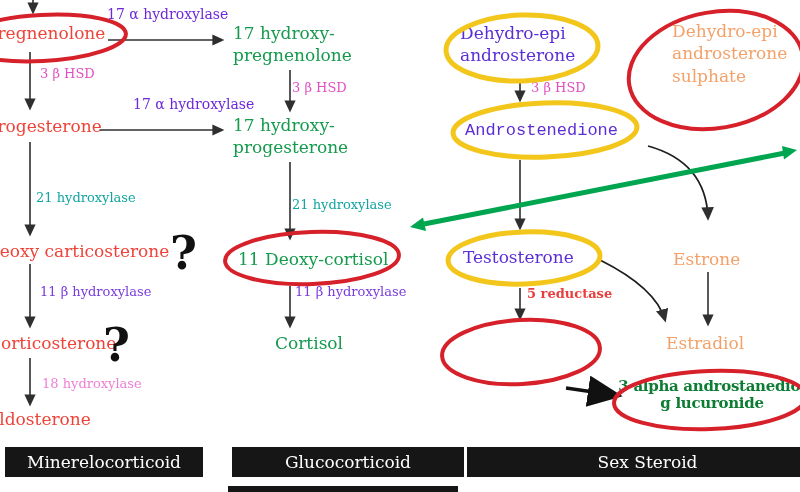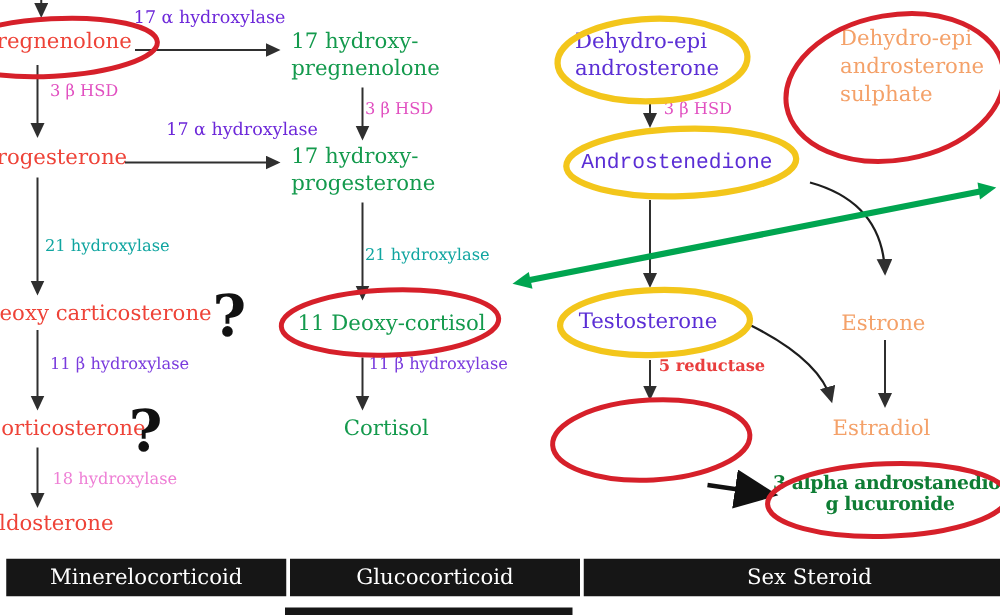--- a/index.html
+++ b/index.html
@@ -88,21 +88,21 @@
   <div class="enzyme c-magenta" style="left:40px;top:66px;">3 β HSD</div>
   <div class="node c-red" style="left:-14px;top:115px;">Progesterone</div>
   <div class="enzyme c-teal" style="left:36px;top:190px;">21 hydroxylase</div>
   <div class="node c-red" style="left:-14px;top:240px;">Deoxy carticosterone</div>
   <div class="qmark" style="left:170px;top:230px;">?</div>
   <div class="enzyme c-purple" style="left:40px;top:284px;">11 β hydroxylase</div>
   <div class="node c-red" style="left:-12px;top:332px;">Corticosterone</div>
   <div class="qmark" style="left:103px;top:322px;">?</div>
   <div class="enzyme c-pink" style="left:42px;top:376px;">18 hydroxylase</div>
   <div class="node c-red" style="left:-13px;top:408px;">Aldosterone</div>
-  <div class="bar" style="left:5px;top:447px;width:224px;">Minerelocorticoid</div>
+  <div class="bar" style="left:5px;top:447px;width:198px;">Minerelocorticoid</div>
 
   <div class="enzyme-black" style="left:107px;top:6px;">17 α hydroxylase</div>
   <div class="node c-green" style="left:233px;top:22px;">17 hydroxy-
 pregnenolone</div>
   <div class="enzyme c-magenta" style="left:292px;top:80px;">3 β HSD</div>
   <div class="enzyme-black" style="left:133px;top:96px;">17 α hydroxylase</div>
   <div class="node c-green" style="left:233px;top:114px;">17 hydroxy-
 progesterone</div>
   <div class="enzyme c-teal" style="left:292px;top:197px;">21 hydroxylase</div>
   <div class="node c-green" style="left:238px;top:248px;">11 Deoxy-cortisol</div>

